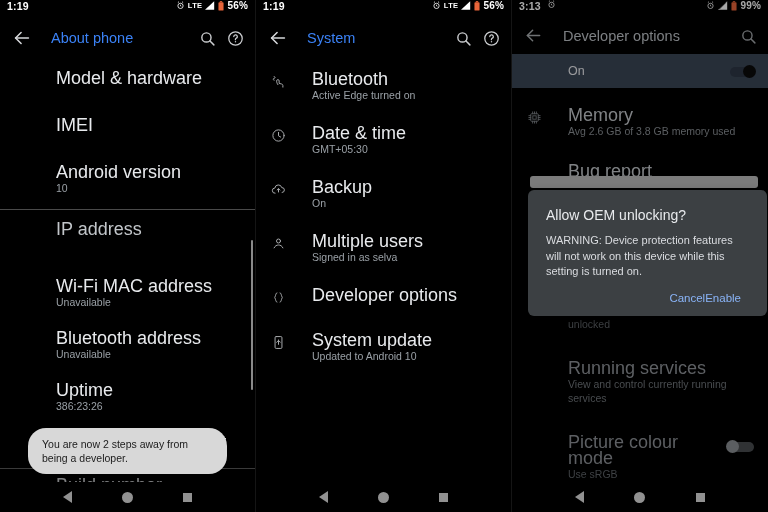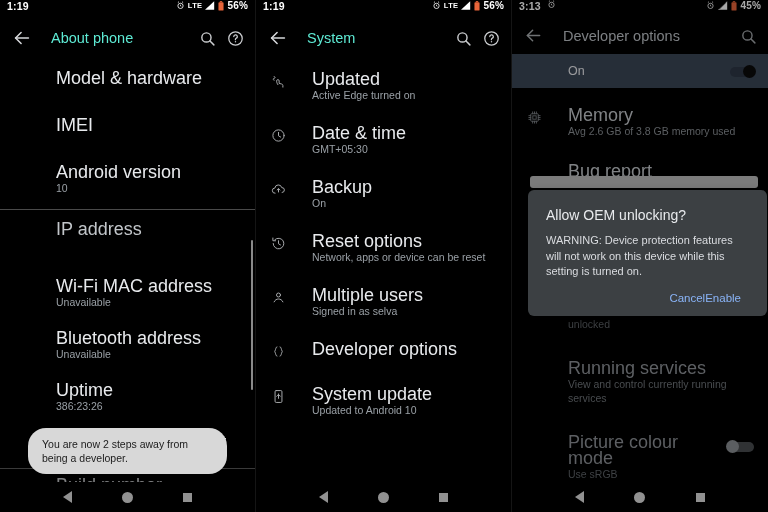--- a/index.html
+++ b/index.html
@@ -36,21 +36,21 @@
   .ico-alarm svg, .ico-sig svg, .ico-batt svg { display: block; }
 
   
   .appbar {
     height: 40px;
     display: flex; align-items: center;
     padding: 0 11px;
   }
   .appbar .back { width: 22px; height: 22px; flex: 0 0 22px; opacity: .92; }
   .appbar .title {
-    color: #5eead4;
+    color: #3b82f6;
     font-size: 14.5px;
     margin-left: 18px;
     font-weight: 400;
     white-space: nowrap;
   }
   .appbar .title.dim { color: #bdc1c6; }
   .appbar .actions { margin-left: auto; display: flex; align-items: center; gap: 11px; }
   .appbar .actions .ibtn { width: 17px; height: 17px; opacity: .88; }
 
   
@@ -320,21 +320,21 @@
 
 
       <div class="row" style="padding-bottom:14px">
         <span class="rico">
           <svg width="15" height="15" viewBox="0 0 24 24" fill="none" stroke="#d0d3d6" stroke-width="1.6" stroke-linecap="round">
             <path d="M5 4c2 0 2 3 0 3s-2 3 0 3"></path>
               <path d="M11 17c-1.5-2-2-4-2-6a2 2 0 0 1 4 0v4l4 1c1.5.4 2 1.3 2 2.6V21"></path>
           </svg>
         </span>
         <div class="rtext">
-          <div class="rtitle">Updated</div>
+          <div class="rtitle">Bluetooth</div>
           <div class="rsub">Active Edge turned on</div>
         </div>
       </div>
 
       <div class="row" style="padding-bottom:14px">
         <span class="rico">
           <svg width="15" height="15" viewBox="0 0 24 24" fill="none" stroke="#d0d3d6" stroke-width="1.6" stroke-linecap="round">
             <circle cx="12" cy="12" r="9"></circle>
               <path d="M12 7v5.5l3.5 2"></path>
           </svg>
@@ -351,33 +351,20 @@
             <path d="M6.5 18a4.2 4.2 0 0 1-.3-8.4A5.6 5.6 0 0 1 17.2 9a3.9 3.9 0 0 1 .6 7.8"></path>
             <path d="M12 16v-5M9.8 12.8L12 10.6l2.2 2.2"></path>
           </svg>
         </span>
         <div class="rtext">
           <div class="rtitle">Backup</div>
           <div class="rsub">On</div>
         </div>
       </div>
 
-      <div class="row" style="padding-bottom:14px">
-        <span class="rico">
-          <svg width="15" height="15" viewBox="0 0 24 24" fill="none" stroke="#d0d3d6" stroke-width="1.6" stroke-linecap="round">
-            <path d="M3.5 12a8.5 8.5 0 1 0 2.6-6.1"></path>
-              <path d="M3 3.2v4.4h4.4"></path>
-              <path d="M12 7.6v4.8l3.2 1.9"></path>
-          </svg>
-        </span>
-        <div class="rtext">
-          <div class="rtitle">Reset options</div>
-          <div class="rsub">Network, apps or device can be reset</div>
-        </div>
-      </div>
 
       <div class="row" style="padding-bottom:14px">
         <span class="rico">
           <svg width="15" height="15" viewBox="0 0 24 24" fill="none" stroke="#d0d3d6" stroke-width="1.6" stroke-linecap="round">
             <circle cx="12" cy="8" r="3.2"></circle>
               <path d="M5 19c1.4-3.2 4-4.6 7-4.6s5.6 1.4 7 4.6"></path>
           </svg>
         </span>
         <div class="rtext">
           <div class="rtitle">Multiple users</div>
@@ -442,21 +429,21 @@
             <path d="M11 0v10H0z" fill="#fff"></path>
             <path d="M1.6 9.2L9.2 1.6" stroke="#000" stroke-width="1.1"></path>
           </svg>
         </span>
         <span class="ico-batt">
           <svg width="6" height="10" viewBox="0 0 8 13">
             <rect x="2.4" y="0" width="3.2" height="1.4" fill="#e8653a"></rect>
             <rect x="0.6" y="1.4" width="6.8" height="11.2" rx="1.2" fill="#e8653a"></rect>
           </svg>
         </span>
-        <span class="sb-pct">45%</span>
+        <span class="sb-pct">99%</span>
       </span>
     </div>
 
     <div class="appbar" style="height:36px">
       <span class="back">
         <svg width="21" height="21" viewBox="0 0 24 24" fill="none" stroke="#b9bdc1" stroke-width="1.7" stroke-linecap="round" stroke-linejoin="round">
           <path d="M19 12H5"></path>
             <path d="M11 18l-6-6 6-6"></path>
         </svg>
       </span>

